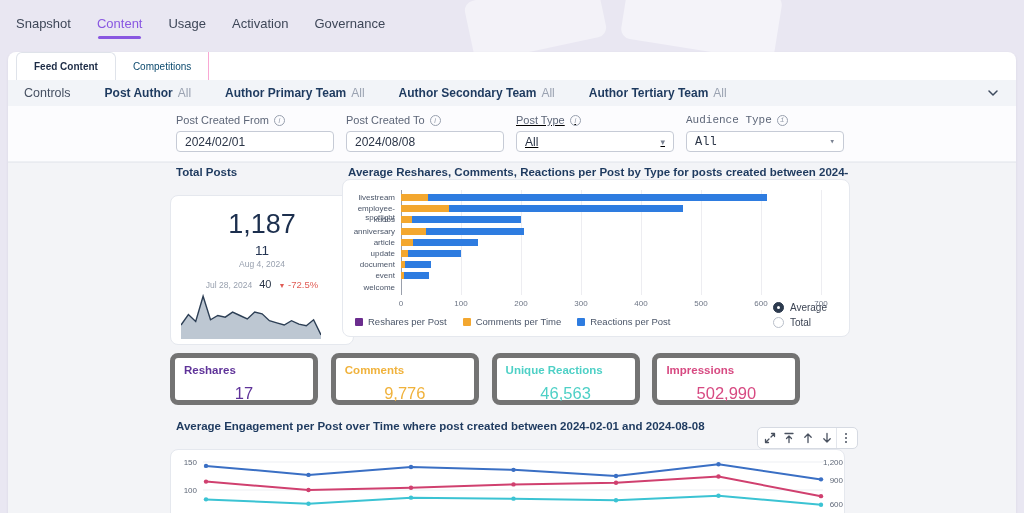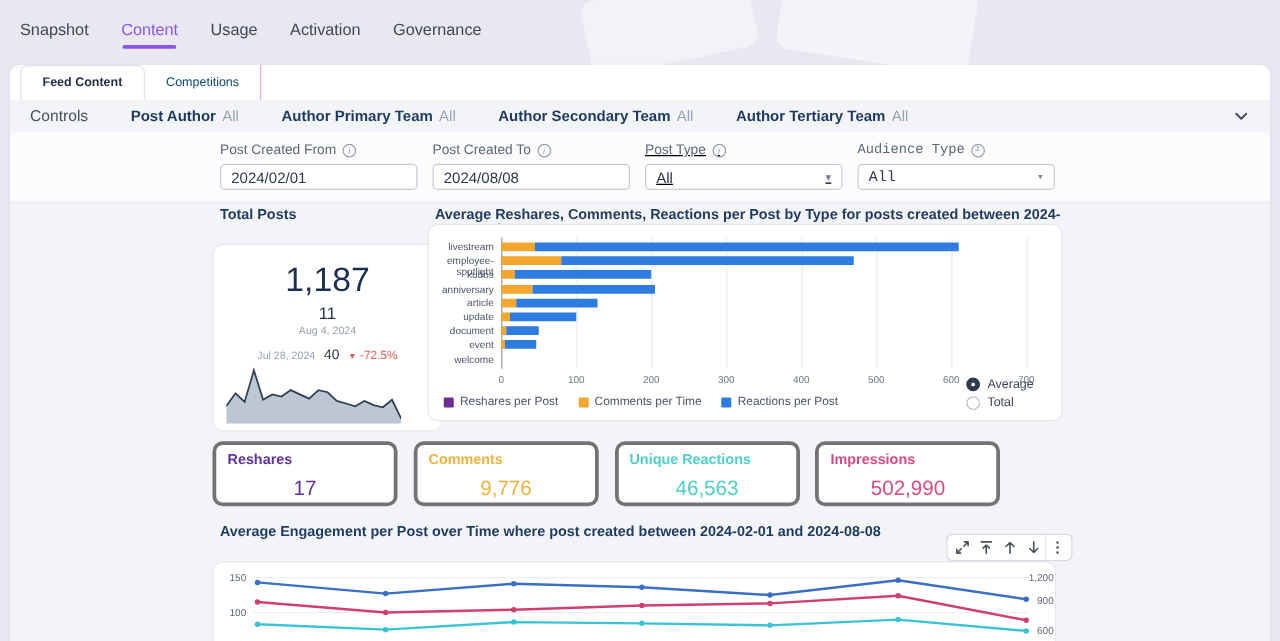--- a/index.html
+++ b/index.html
@@ -66,21 +66,21 @@
   .leg-item { display:flex; align-items:center; gap:5px; font-size:9.5px; color:#4a5568; cursor:pointer;justify-content:space-between; }
   .leg-swatch { width:8px; height:8px; border-radius:1px; }
   .bar-modes { position:absolute; right:22px; bottom:8px; display:flex; flex-direction:column; gap:4px; }
   .mode { display:flex; align-items:center; gap:6px; font-size:10px; color:#3c4454; cursor:pointer; }
   .radio { width:11px; height:11px; border-radius:50%; border:1px solid #b9bfca; background:#fff; position:relative; flex:0 0 auto; }
   .radio.sel { background:#2c3a4e; border-color:#2c3a4e; }
   .radio.sel::after { content:""; position:absolute; width:3px; height:3px; border-radius:50%; background:#fff; left:3px; top:3px; }
 
   
   .metrics { position:absolute; left:162px; top:190px; display:flex; gap:12.8px; }
-  .metric-card { position:relative; width:148px; height:52px; background:#fff; border:3px solid #737373; border-radius:8px; }
+  .metric-card { position:relative; width:148px; height:52px; background:#fff; border:5px solid #737373; border-radius:8px; }
   .metric-label { position:absolute; top:6px; left:9px; font-size:11.5px; font-weight:bold; }
   .metric-value { position:absolute; top:26px; left:0; right:0; text-align:center; font-size:16.5px; }
 
   
   .chart-toolbar { position:absolute; left:749px; top:264px; height:22px; display:flex; align-items:center; background:#fff; border:1px solid #d6dae2; border-radius:5px; padding:0 2px; }
   .tool-btn { width:19px; height:20px; display:flex; align-items:center; justify-content:center; cursor:pointer; }
   .tool-btn.sep { border-left:1px solid #e3e6ec; }
   .line-card { left:162px; top:286px; width:675px; height:92px; }
 </style>
 </head>

